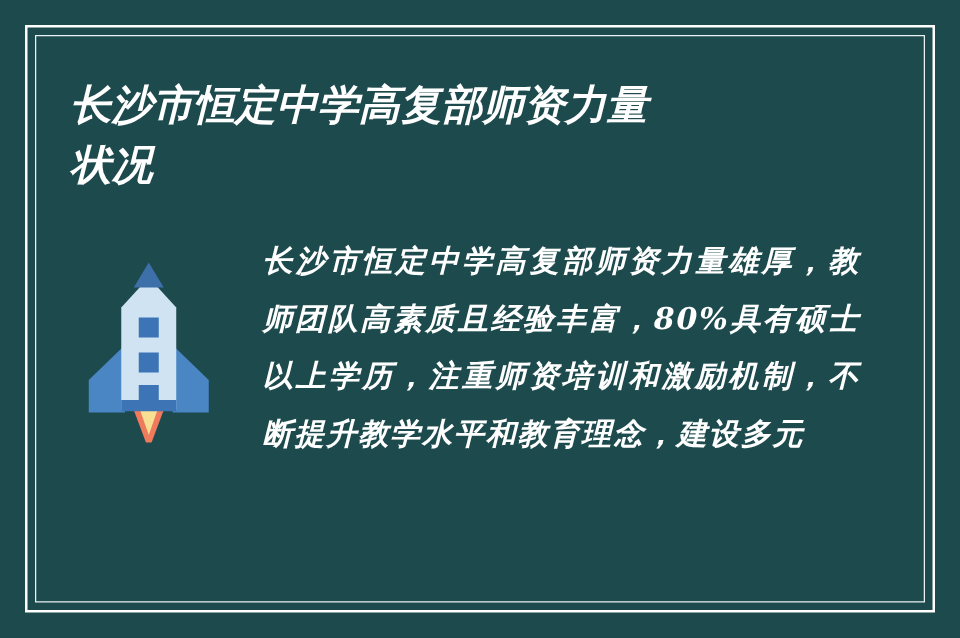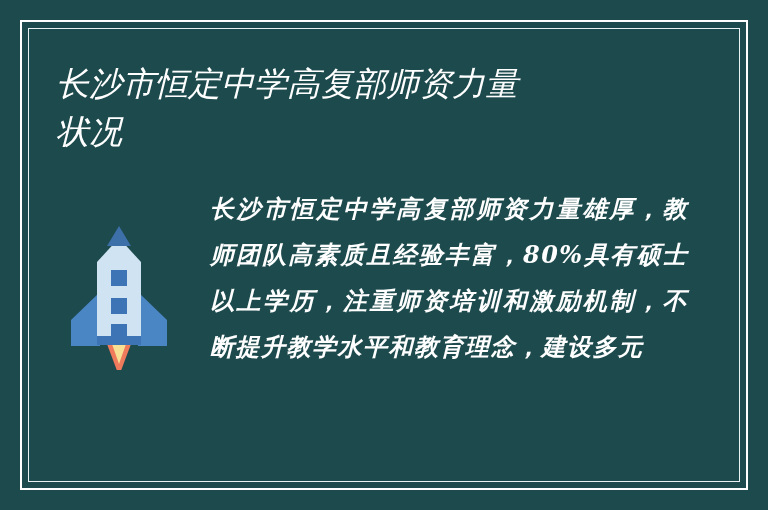--- a/index.html
+++ b/index.html
@@ -38,35 +38,35 @@
   }
 
   .title{
     position:absolute;
     left:28px;
     top:32px;
     width:600px;
     color:#ffffff;
     font-size:33px;
     line-height:48px;
-    font-weight:normal;
+    font-weight:bold;
     font-style:italic;
     letter-spacing:0px;
     font-family:"Liberation Sans", sans-serif;
     white-space:pre-line;
   }
 
   
   .body-row{
     position:absolute;
     left:0;
     top:158px;
     right:0;
     display:flex;
-    align-items:flex-end;
+    align-items:flex-start;
   }
 
   .illus{
     width:182px;
     min-width:182px;
     display:flex;
     justify-content:center;
     padding-top:22px;
   }
 

